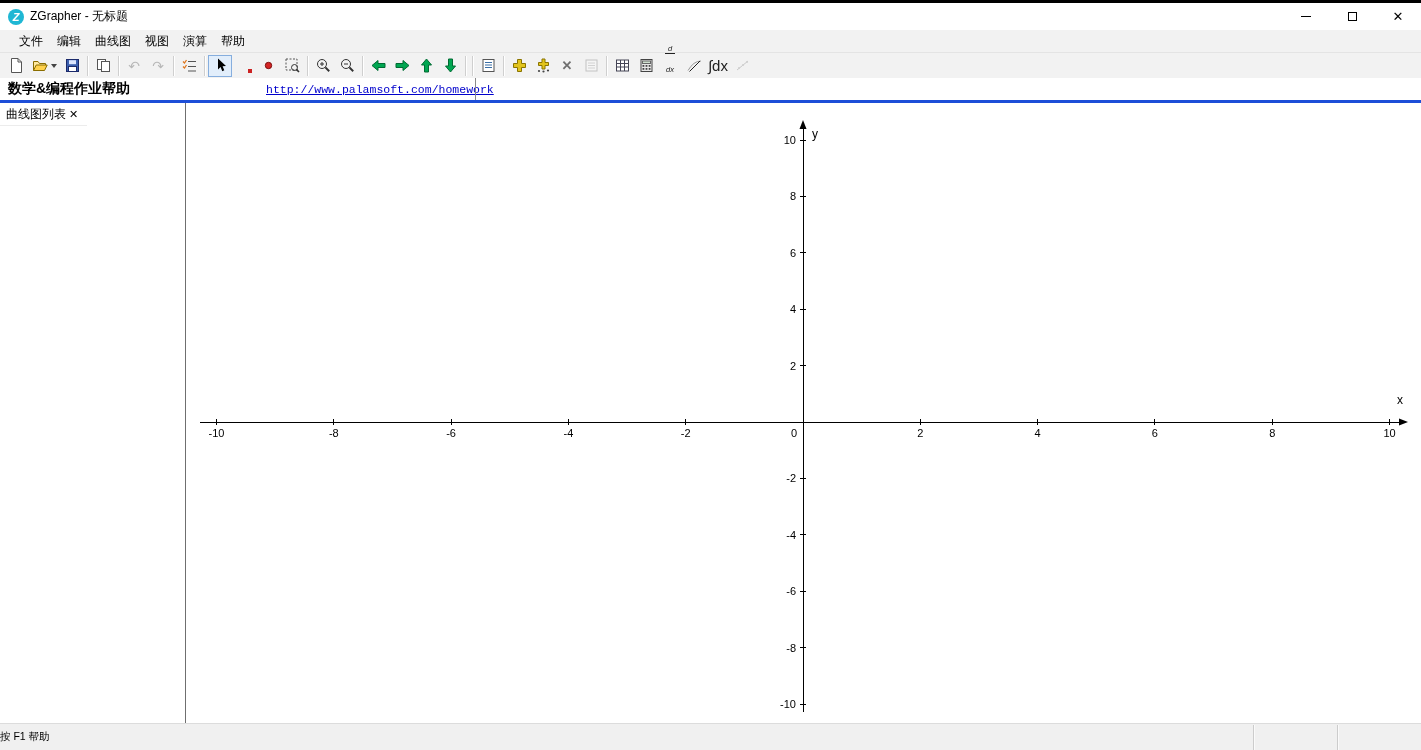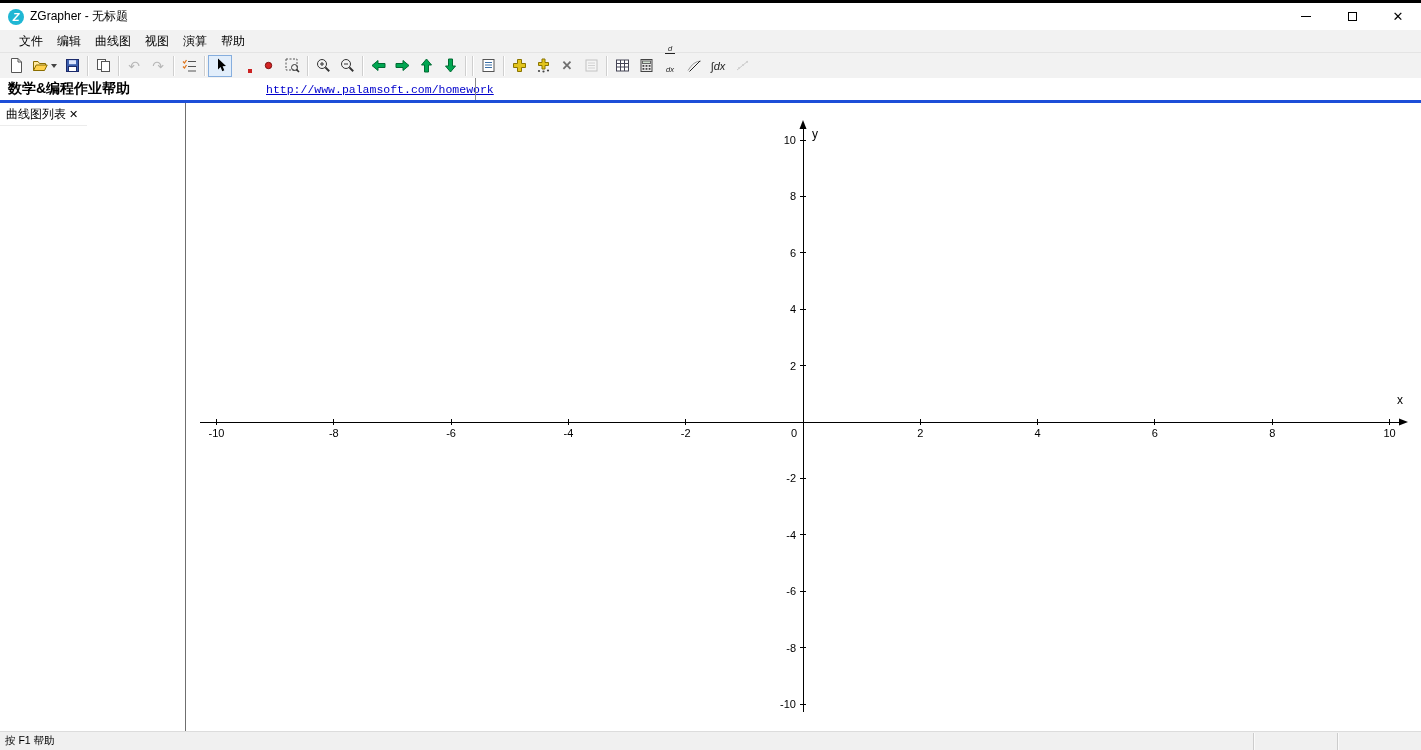--- a/index.html
+++ b/index.html
@@ -33,21 +33,21 @@
   .tb-sep { width: 1px; height: 20px; background: #cfcfcf; margin: 0 3px; box-shadow: 1px 0 0 #ffffff; flex: none; }
   .glyph-gray { font-size: 14px; color: #b8b8b8; line-height: 14px; }
   .glyph-x { font-size: 13px; font-weight: bold; color: #707070; }
   .abl { font-size: 9px; font-weight: bold; color: #000; letter-spacing: 0; margin-top: 48px; }
   .red-caret { position: absolute; right: 3px; bottom: 3px; width: 4px; height: 4px; background: #cc2222; }
   .caret-down { width: 0; height: 0; border-left: 3px solid transparent; border-right: 3px solid transparent;
     border-top: 4px solid #444; margin-left: 2px; }
   .frac { display: inline-flex; flex-direction: column; align-items: center; font-size: 7.5px;
     line-height: 8px; font-style: italic; color: #222; }
   .frac .den { border-top: 1px solid #222; padding: 12px 1px; }
-  .intdx { font-size: 11px; font-style: italic; color: #222; }
+  .intdx { font-size: 15px; color: #222; }
 
   
   .banner { height: 25px; background: #fff; border-bottom: 3px solid #1d4ed8; position: relative;
     display: flex; align-items: center; flex: none; }
   .banner-title { font-weight: bold; font-size: 14px; margin-left: 8px; color: #000; }
   .banner-link { position: absolute; left: 266px; top: 5px; font-family: "Liberation Mono", monospace;
     font-size: 11.5px; color: #0000cc; text-decoration: underline; cursor: pointer; }
   .banner-divider { position: absolute; left: 475px; top: 0; width: 1px; height: 100%; background: #8a8a8a; }
 
   
@@ -55,22 +55,22 @@
   .sidepanel { width: 186px; flex: none; background: #fff; border-right: 1px solid #6f6f6f;
     display: flex; flex-direction: row; }
   .panel-header { height: 23px; display: flex; align-items: center; padding: 0 6px; font-size: 12px;
     border-bottom: 1px solid #ececec; }
   .panel-close { margin-left: auto; font-size: 11px; color: #000; cursor: pointer; padding: 1px 3px; }
   .panel-body { flex: 1; background: #fff; }
   .graph-area { flex: 1; background: #fff; position: relative; overflow: hidden; }
   .graph-area svg { display: block; }
 
   
-  .statusbar { height: 19px; background: #f0f0f0; border-top: 1px solid #dcdcdc; display: flex;
-    align-items: center; font-size: 10.5px; padding-left: 5px; position: relative; flex: none; color: #000; }
+  .statusbar { height: 27px; background: #f0f0f0; border-top: 1px solid #dcdcdc; display: flex;
+    align-items: center; font-size: 10.5px; position: relative; flex: none; color: #000; }
   .status-sep { position: absolute; top: 1px; bottom: 0; width: 1px; background: #cccccc; box-shadow: 1px 0 0 #fafafa; }
   .status-sep.s1 { left: 1253px; }
   .status-sep.s2 { left: 1337px; }
 
   
   .watermark { position: absolute; right: 14px; bottom: 0; text-align: right; z-index: 6; pointer-events: none; }
   .wm-title { font-size: 30px; font-weight: bold; color: rgba(195,195,195,0.8); line-height: 32px; }
   .wm-url { font-size: 13px; color: rgba(218,218,218,0.95); line-height: 15px; }
 </style>
 </head>

